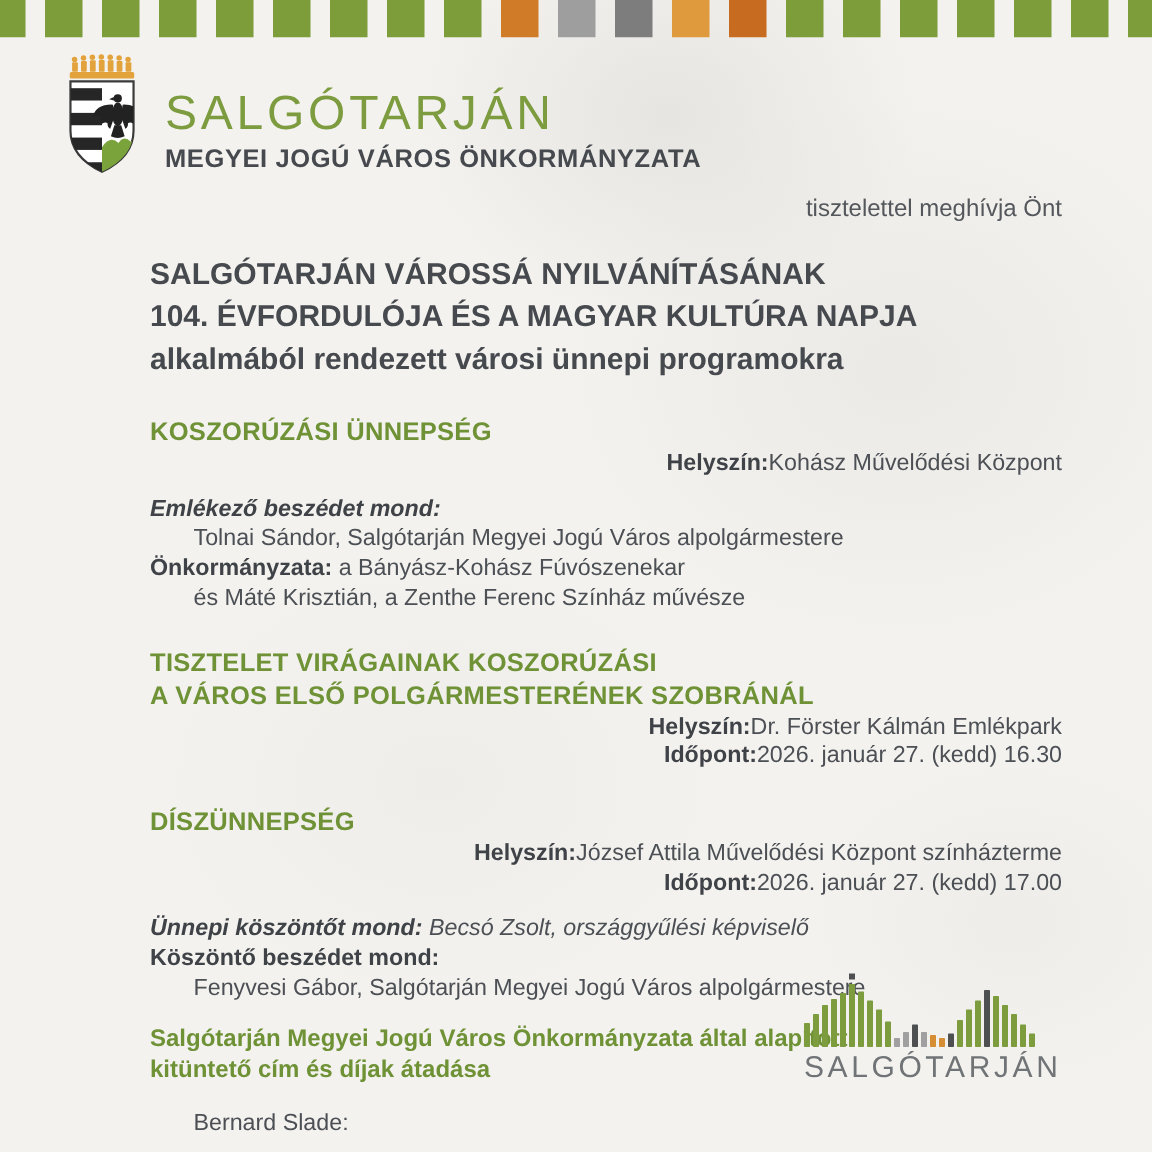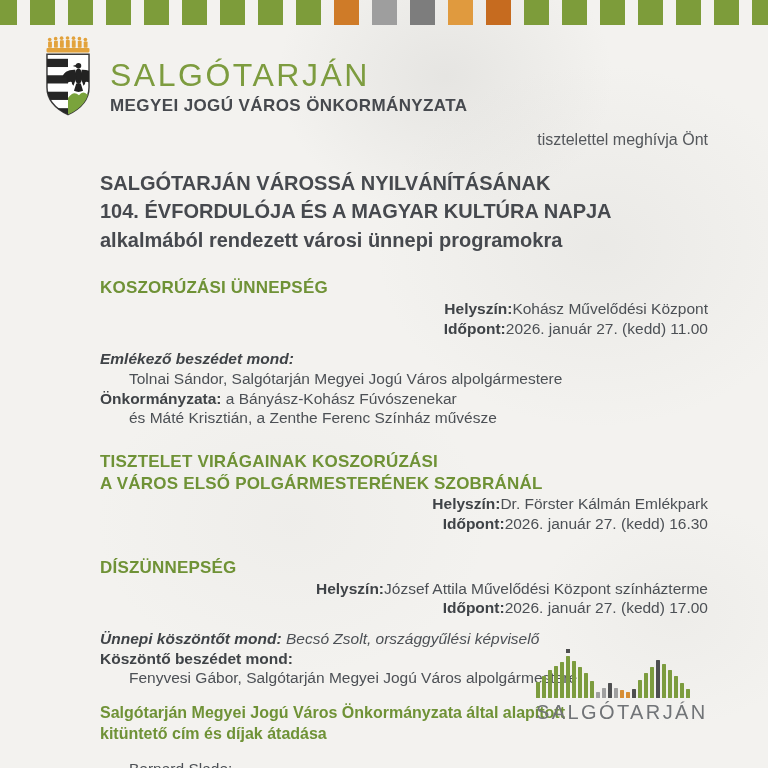--- a/index.html
+++ b/index.html
@@ -146,23 +146,20 @@
       <div style="color: rgb(70, 73, 78);">SALGÓTARJÁN VÁROSSÁ NYILVÁNÍTÁSÁNAK</div>
       <div style="color: rgb(70, 73, 78);">104. ÉVFORDULÓJA ÉS A MAGYAR KULTÚRA NAPJA</div>
       <div style="color: rgb(70, 73, 78);">alkalmából rendezett városi ünnepi programokra</div>
     </div>
 
     <section>
       <div class="section-heading green mt-section">KOSZORÚZÁSI ÜNNEPSÉG</div>
       <div class="body-line detail-row" style="color: rgb(76, 80, 85);">
         <span class="detail-label" style="color: rgb(63, 67, 71);">Helyszín:</span><span>Kohász Művelődési Központ</span>
       </div>
-      <div class="body-line detail-row" style="color: rgb(76, 80, 85);">
-        <span class="detail-label" style="color: rgb(63, 67, 71);">Időpont:</span><span>2026. január 27. (kedd) 11.00</span>
-      </div>
       <div class="body-line bold-label mt-block" style="color: rgb(63, 67, 71);">Emlékező beszédet mond:</div>
       <div class="body-line indent" style="color: rgb(76, 80, 85);">Tolnai Sándor, Salgótarján Megyei Jogú Város alpolgármestere</div>
       <div class="body-line" style="color: rgb(76, 80, 85);">
         <span class="bold-label" style="color: rgb(63, 67, 71);">Önkormányzata:</span>
         <span>a Bányász-Kohász Fúvószenekar</span>
       </div>
       <div class="body-line indent" style="color: rgb(76, 80, 85);">és Máté Krisztián, a Zenthe Ferenc Színház művésze</div>
     </section>
 
     <section>

